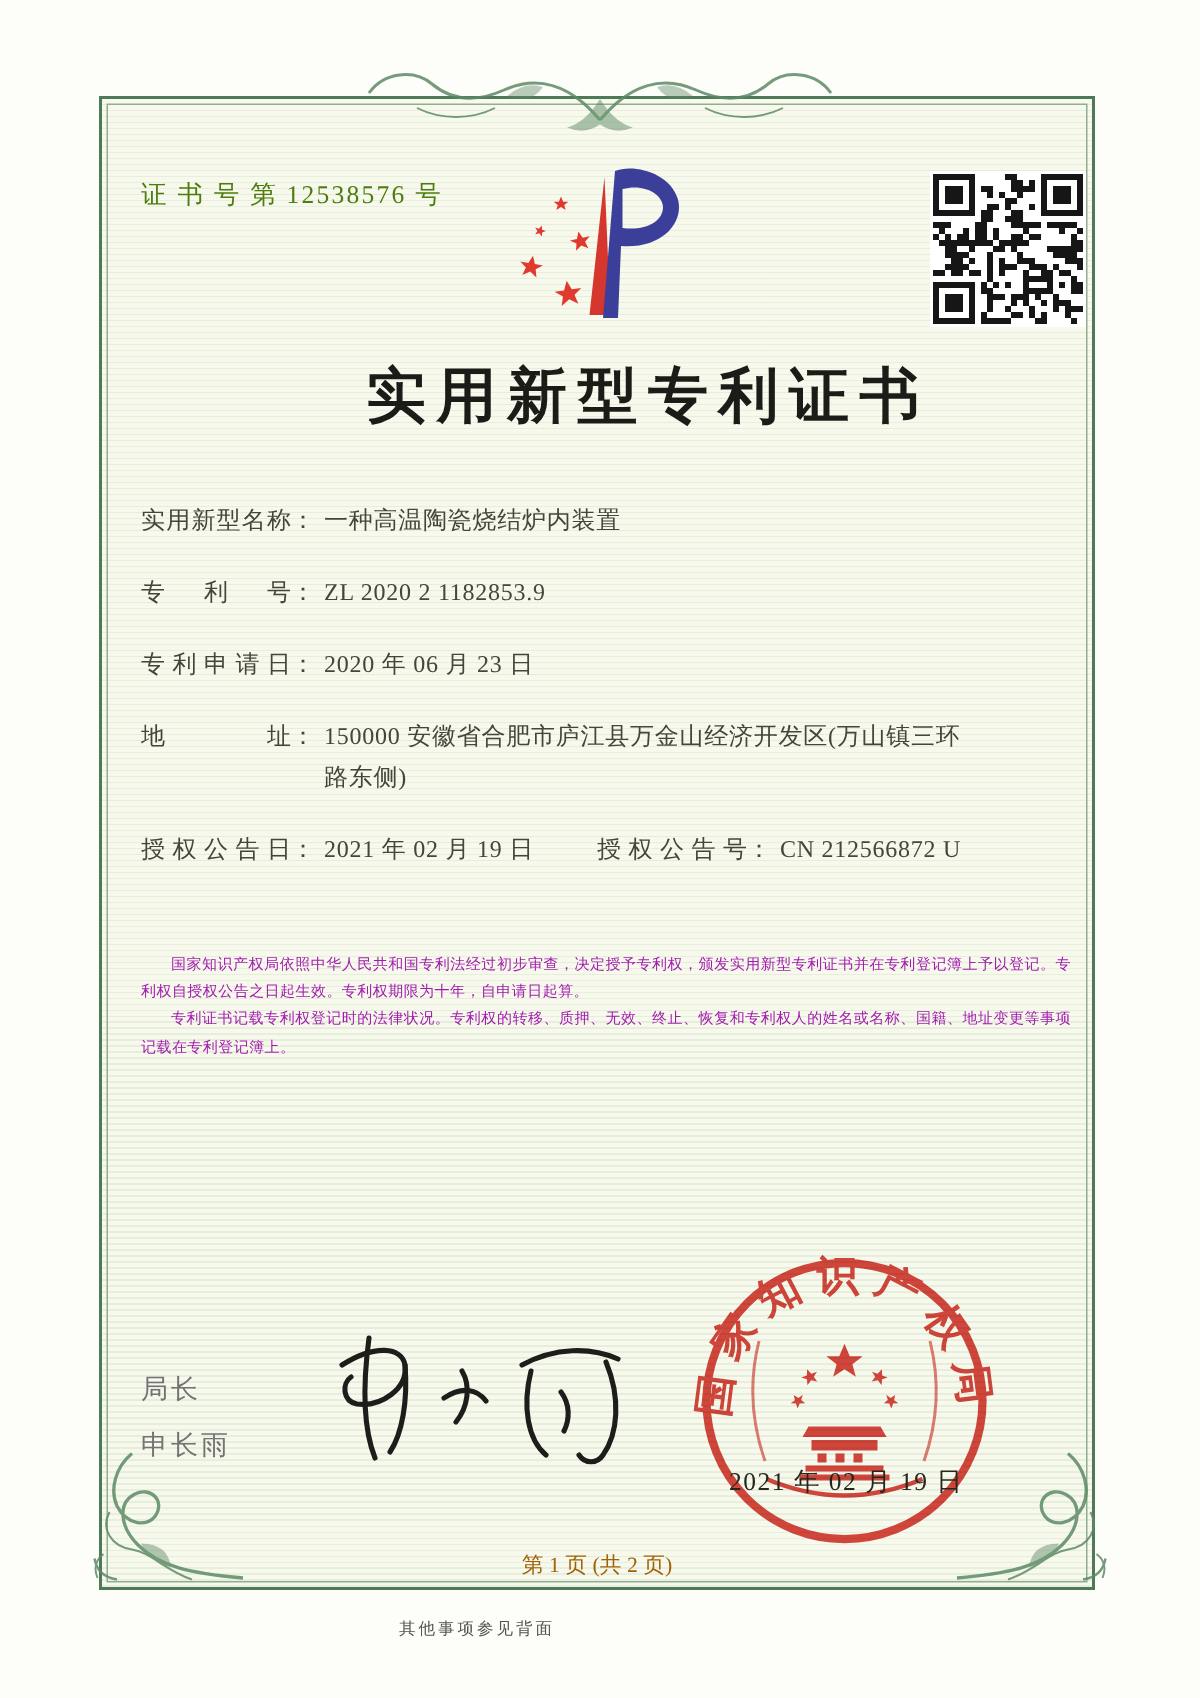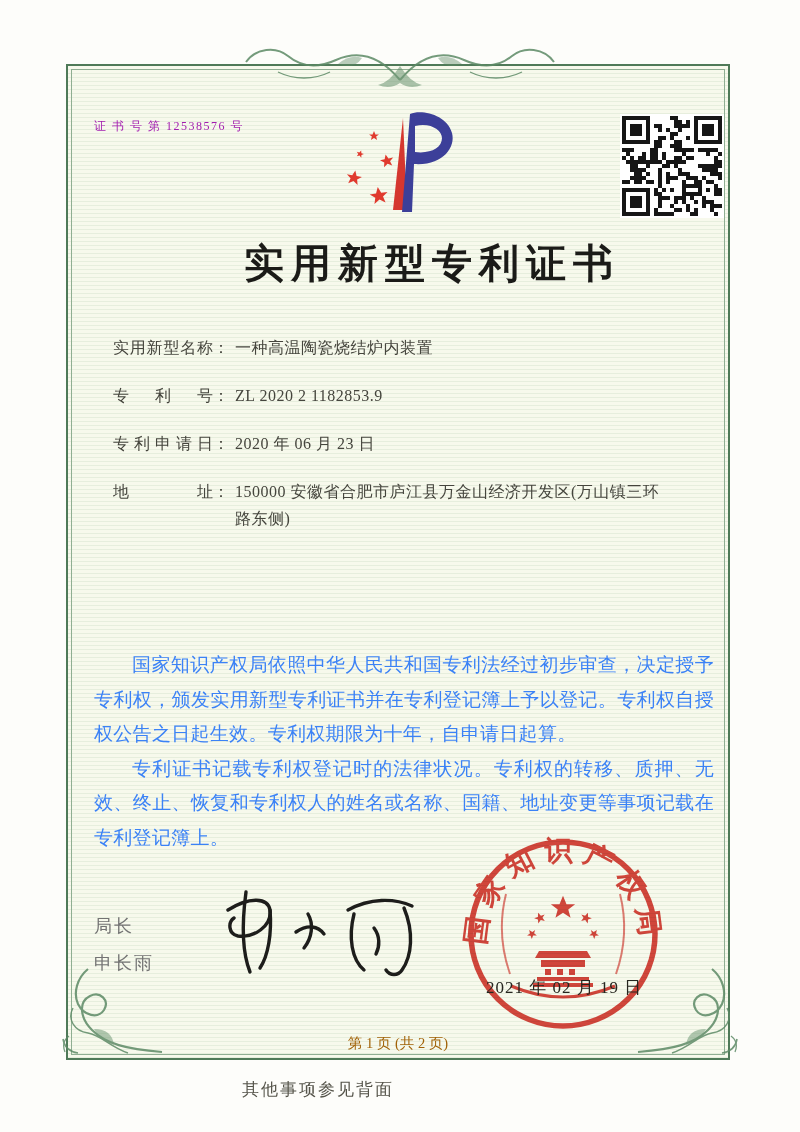--- a/index.html
+++ b/index.html
@@ -14,48 +14,48 @@
     border:2.5px solid #4f7a58;
     background:
       repeating-linear-gradient(0deg, rgba(130,170,130,.14) 0 1px, rgba(255,255,255,0) 1px 4px),
       #f7f9ec;
     box-sizing:border-box;
   }
   .frame-inner{
     position:absolute;inset:3px;border:1px solid #8fae92;pointer-events:none;
   }
   .abs{position:absolute;}
-  .cert-no{left:94px;top:118px;font-size:12px;letter-spacing:1.5px;color:#a21caf;text-align:right;}
+  .cert-no{left:94px;top:118px;font-size:17px;letter-spacing:1.5px;color:#4d7c0f;text-align:right;}
   .title{
     left:66px;top:236px;width:732px;text-align:center;
     font-size:40px;font-weight:bold;color:#1b1b18;letter-spacing:7px;
   }
   .fields{left:94px;top:334px;width:622px;font-size:16px;color:#45453d;}
-  .field-row{margin-bottom:21px;line-height:27px;white-space:nowrap;margin-left:19px;}
+  .field-row{margin-bottom:21px;line-height:27px;white-space:nowrap;}
   .field-row.addr{white-space:normal;}
   .flabel{
     display:inline-block;width:100px;text-align:justify;text-align-last:justify;
     vertical-align:top;
   }
   .fcolon{display:inline-block;vertical-align:top;}
   .fvalue{display:inline-block;vertical-align:top;margin-left:6px;letter-spacing:.5px;}
   .addr .fvalue{width:440px;white-space:normal;}
   .grant-row{white-space:nowrap;}
   .grant-pair1{display:inline-block;width:300px;}
   .paras{
-    left:94px;top:648px;width:620px;font-size:19px;line-height:1.82;
-    text-align:justify;color:#3b82f6;letter-spacing:.3px;
+    left:94px;top:635px;width:620px;font-size:10px;line-height:1.82;
+    text-align:justify;color:#a21caf;letter-spacing:.3px;
   }
   .paras p{margin:0;text-indent:2em;}
   .signer{left:94px;top:908px;font-size:18px;line-height:37px;color:#737373;letter-spacing:2px;}
   .sig-svg{left:212px;top:876px;}
   .seal{left:456px;top:834px;mix-blend-mode:multiply;}
   .seal-date{left:486px;top:976px;font-size:17px;color:#26261f;letter-spacing:1px;z-index:5;}
   .footer-page{left:66px;top:1034px;width:664px;text-align:center;font-size:14.5px;color:#a16207;}
-  .back-note{left:0;top:1078px;width:636px;text-align:center;font-size:17px;color:#55544a;letter-spacing:2px;}
+  .back-note{left:0;top:1078px;width:636px;text-align:center;font-size:11px;color:#55544a;letter-spacing:2px;}
   .logo{left:330px;top:106px;}
   .qr{left:620px;top:114px;width:104px;height:104px;background:#fff;}
   .flourish{pointer-events:none;opacity:.85;}
 </style>
 </head>
 <body>
 
 <div class="page">
 
   <svg width="0" height="0" style="position:absolute" aria-hidden="true">
@@ -327,20 +327,28 @@
     </div>
     <div class="field-row">
       <span class="flabel">专利号</span><span class="fcolon">：</span><span class="fvalue">ZL 2020 2 1182853.9</span>
     </div>
     <div class="field-row">
       <span class="flabel">专利申请日</span><span class="fcolon">：</span><span class="fvalue">2020 年 06 月 23 日</span>
     </div>
     <div class="field-row addr">
       <span class="flabel">地址</span><span class="fcolon">：</span><span class="fvalue">150000 安徽省合肥市庐江县万金山经济开发区(万山镇三环路东侧)</span>
     </div>
+    <div class="field-row grant-row">
+      <span class="grant-pair1">
+        <span class="flabel">授权公告日</span><span class="fcolon">：</span><span class="fvalue">2021 年 02 月 19 日</span>
+      </span>
+      <span>
+        <span class="flabel">授权公告号</span><span class="fcolon">：</span><span class="fvalue">CN 212566872 U</span>
+      </span>
+    </div>
   </div>
 
   <div class="abs paras">
     <p>国家知识产权局依照中华人民共和国专利法经过初步审查，决定授予专利权，颁发实用新型专利证书并在专利登记簿上予以登记。专利权自授权公告之日起生效。专利权期限为十年，自申请日起算。</p>
     <p>专利证书记载专利权登记时的法律状况。专利权的转移、质押、无效、终止、恢复和专利权人的姓名或名称、国籍、地址变更等事项记载在专利登记簿上。</p>
   </div>
 
   <div class="abs signer">
     <div>局长</div>
     <div>申长雨</div>

